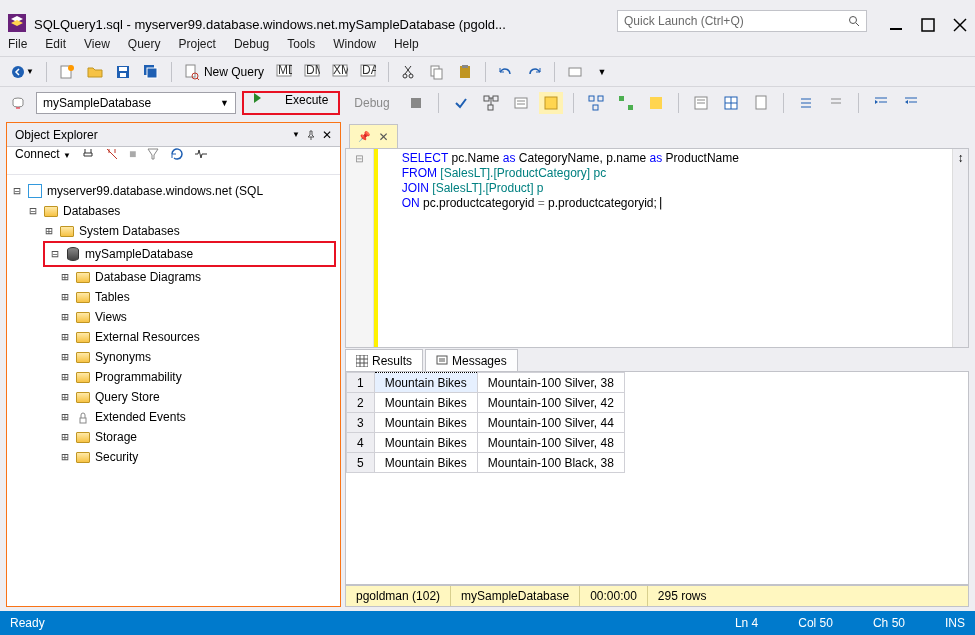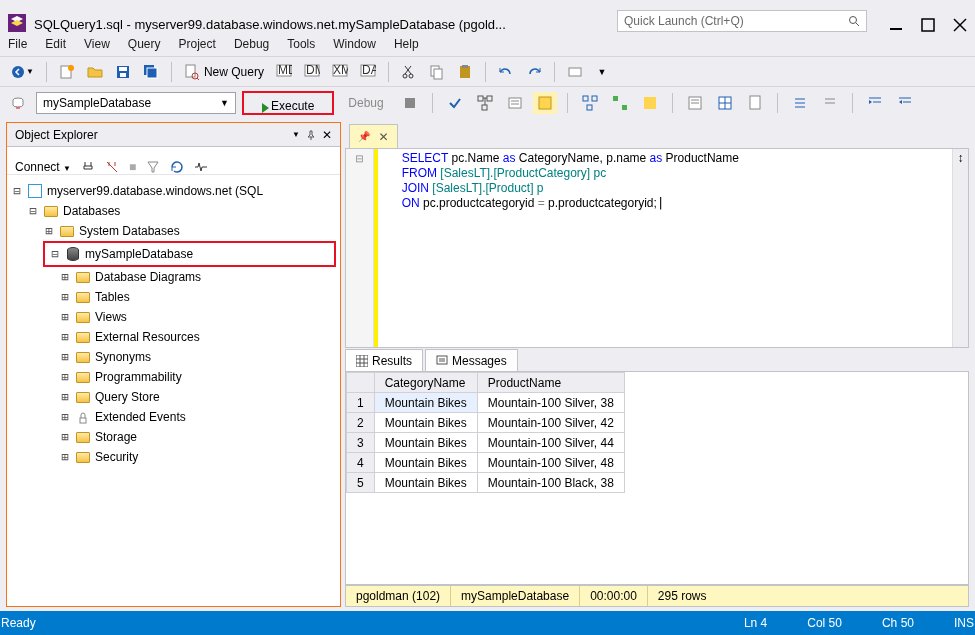--- a/index.html
+++ b/index.html
@@ -12,29 +12,29 @@
 .titlebar .quicklaunch .ph { flex:1; }
 .winbtns { display:flex; gap:18px; margin-left:14px; }
 .winbtn { width:14px; height:14px; }
 .menubar { height:24px; display:flex; align-items:center; padding:0 8px; gap:18px; }
 .menubar span { color:#1b1b1b; }
 .toolbar { height:30px; display:flex; align-items:center; padding:0 6px; gap:4px; border-top:1px solid #d6d6db; }
 .tbsep { width:1px; height:20px; background:#c2c3c9; margin:0 4px; }
 .tbtn { height:22px; min-width:22px; display:flex; align-items:center; justify-content:center; padding:0 4px; }
 .toolbar2 { height:32px; display:flex; align-items:center; padding:0 6px; gap:6px; border-top:1px solid #d6d6db; }
 .dbcombo { width:200px; height:22px; background:#fff; border:1px solid #a0a0a8; display:flex; align-items:center; padding:0 6px; }
-.execbtn { height:24px; padding:0 18px; display:flex; align-items:flex-end; gap:2px; border:2px solid #e81123; }
+.execbtn { height:24px; padding:0 10px; display:flex; align-items:flex-start; gap:24px; border:2px solid #e81123; }
 .execbtn .tri { width:0; height:0; border-left:7px solid #2a8a2a; border-top:5px solid transparent; border-bottom:5px solid transparent; }
 .debugbtn { color:#8a8a8a; padding:0 8px; }
 .body { flex:1; display:flex; overflow:hidden; }
 .panel { background:#fff; border:1px solid #f97316; display:flex; flex-direction:column; }
 .oe { width:335px; margin:4px 2px 4px 6px; }
 .panelhdr { height:24px; background:#eeeef2; border-bottom:1px solid #c2c3c9; display:flex; align-items:center; padding:0 8px; gap:6px; }
 .panelhdr .t { flex:1; }
-.oetools { height:28px; display:flex; align-items:flex-end; padding:0 8px; gap:10px; border-bottom:1px solid #e4e4ea; }
+.oetools { height:28px; display:flex; align-items:flex-start; padding:0 8px; gap:10px; border-bottom:1px solid #e4e4ea; }
 .tree { flex:1; overflow:auto; padding:6px 4px; }
 .treerow { display:flex; align-items:center; height:20px; gap:4px; white-space:nowrap; }
 .treerow .exp { width:12px; text-align:center; color:#555; font-family:monospace; }
 .treerow .ico { width:16px; height:16px; display:inline-flex; align-items:center; justify-content:center; }
 .folder { background:linear-gradient(#ffe9a6,#f6c244); width:14px; height:11px; border:1px solid #c09522; border-radius:1px; }
 .db { width:12px; height:14px; border-radius:6px/3px; background:linear-gradient(#888,#444); border:1px solid #333; }
 .srv { width:14px; height:14px; background:#fff; border:1px solid #3399dd; }
 .highlight-db { border:2px solid #e81123; padding:1px 4px; margin-left:-6px; }
 .main { flex:1; margin:4px 6px 4px 2px; display:flex; flex-direction:column; }
 .tabstrip { height:26px; background:#eeeef2; display:flex; align-items:flex-end; padding:0 4px; }
@@ -51,21 +51,21 @@
 .rtab { height:22px; padding:0 10px; display:flex; align-items:center; gap:4px; border:1px solid #c2c3c9; background:#fdfdfe; border-bottom:none; }
 .rtab.active { background:#fff; }
 .grid { flex:1; background:#fff; border:1px solid #c2c3c9; border-top:none; overflow:auto; }
 .grid table { border-collapse:collapse; }
 .grid th, .grid td { border:1px solid #d0d0d6; padding:2px 10px; text-align:left; font-size:12px; height:20px; }
 .grid th { background:#eeeef2; font-weight:normal; }
 .grid td.rownum { background:#eeeef2; text-align:center; width:26px; }
 .grid td.sel { border:1px dotted #000; background:#e6f0ff; }
 .statstrip { height:22px; background:#fff7c0; border:1px solid #c2c3c9; display:flex; align-items:center; }
 .statstrip span { padding:0 10px; border-right:1px solid #d8cf8e; height:100%; display:flex; align-items:center; }
-.footer { height:24px; background:#007acc; color:#fff; display:flex; align-items:center; padding:0 1px; gap:40px; }
+.footer { height:24px; background:#007acc; color:#fff; display:flex; align-items:center; padding:0 10px; gap:40px; }
 .footer .seg { margin-left:auto; display:flex; gap:40px; }
 svg { display:block; }
 .icon16 { width:16px; height:16px; }
 </style>
 </head>
 <body>
 
 <div class="titlebar">
   <span class="logo">
     <svg viewBox="0 0 18 18">
@@ -536,25 +536,20 @@
               <line x1="3" y1="4" x2="9" y2="4" stroke="#555"></line>
               <line x1="3" y1="6" x2="9" y2="6" stroke="#555"></line>
             </svg>
           </span>
         <span>Messages</span>
       </div>
     </div>
     <div class="grid">
       <table>
         <tbody>
-            <tr>
-              <th></th>
-              <th>CategoryName</th>
-              <th>ProductName</th>
-            </tr>
         <tr>
               <td class="rownum">1</td>
               <td class="sel">Mountain Bikes</td>
               <td>Mountain-100 Silver, 38</td>
             </tr>
         <tr>
               <td class="rownum">2</td>
               <td>Mountain Bikes</td>
               <td>Mountain-100 Silver, 42</td>
             </tr>

